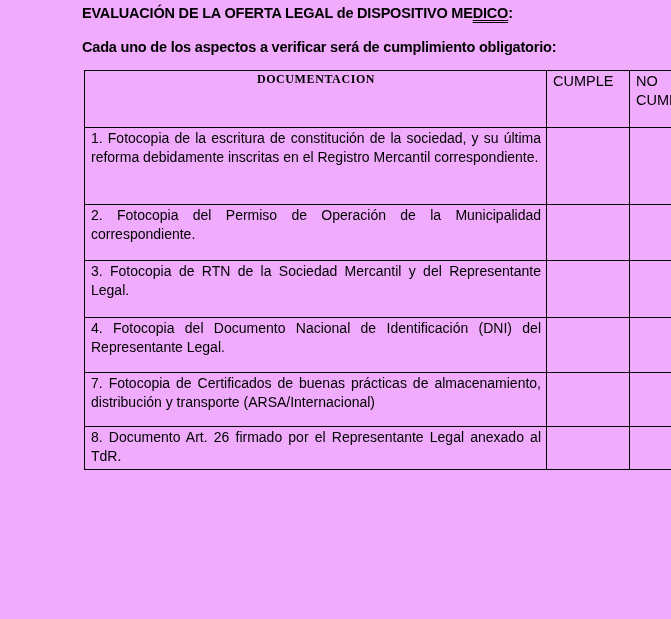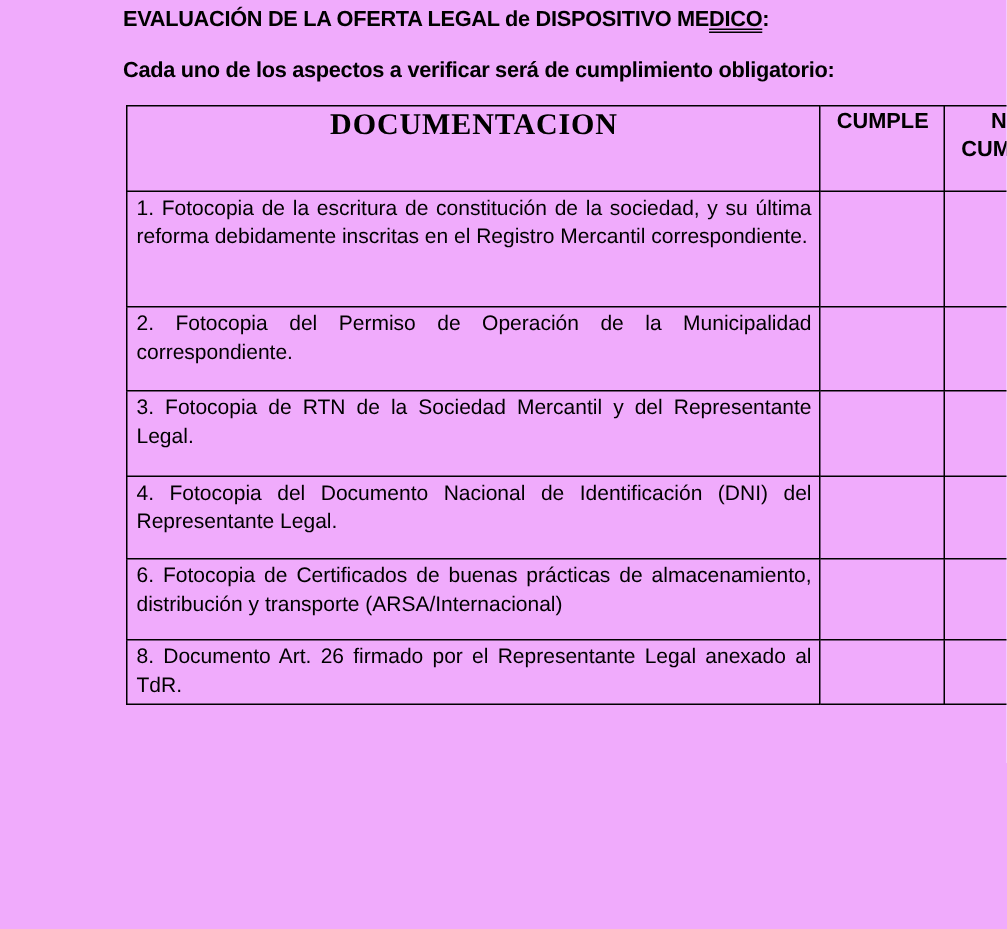--- a/index.html
+++ b/index.html
@@ -50,30 +50,30 @@
   table.eval col.c-cumple { width: 83px; }
   table.eval col.c-nocumple { width: 83px; }
   table.eval th, table.eval td {
     border: 1.6px solid #000000;
     vertical-align: top;
     padding: 1px 5px 2px 6px;
     overflow: hidden;
   }
   th.h-doc {
     font-family: "Liberation Serif", serif;
-    font-size: 20px;
+    font-size: 12px;
     font-weight: bold;
     letter-spacing: 0.6px;
     text-align: center;
     padding-top: 3px;
   }
   th.h-small {
     font-size: 14.5px;
-    font-weight: bold;
-    text-align: center;
+    font-weight: normal;
+    text-align: left;
     line-height: 19px;
     padding-top: 3px;
   }
   td.doc {
     font-size: 14px;
     line-height: 19.2px;
     text-align: justify;
     text-justify: inter-word;
   }
   td.doc .it { font-style: italic; }
@@ -130,21 +130,21 @@
       </tr>
 
       <tr class="r4">
         <td class="doc"><span>4. Fotocopia del Documento Nacional de Identificación (DNI) del Representante Legal.</span><span class="it"></span><span></span></td>
         <td></td>
         <td></td>
       </tr>
 
 
       <tr class="r6">
-        <td class="doc"><span>6. Fotocopia de Certificados de buenas prácticas de almacenamiento, distribución y transporte (ARSA/Internacional)</span><span class="it"></span><span></span></td>
+        <td class="doc"><span>7. Fotocopia de Certificados de buenas prácticas de almacenamiento, distribución y transporte (ARSA/Internacional)</span><span class="it"></span><span></span></td>
         <td></td>
         <td></td>
       </tr>
 
 
       <tr class="r8">
         <td class="doc"><span>8. Documento Art. 26 firmado por el Representante Legal anexado al TdR.</span><span class="it"></span><span></span></td>
         <td></td>
         <td></td>
       </tr>

